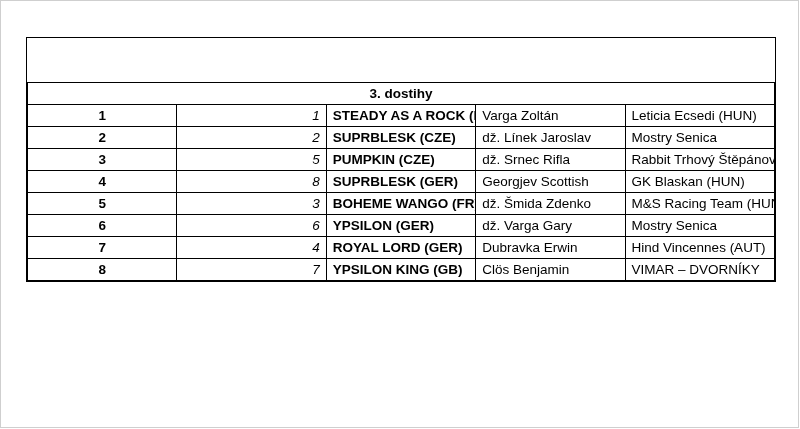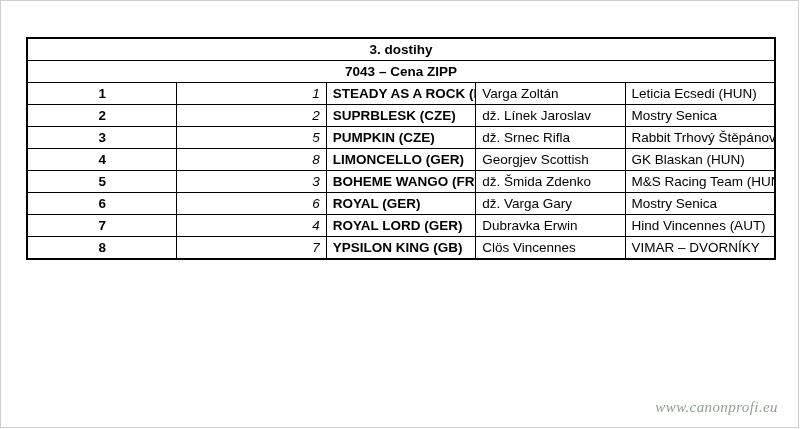--- a/index.html
+++ b/index.html
@@ -27,20 +27,21 @@
     top: 37px;
     width: 748px;
     border: 1px solid #000000;
     border-collapse: collapse;
     background: #ffffff;
   }
   table.race {
     border-collapse: collapse;
     width: 100%;
     table-layout: fixed;
+    margin-top: 44px;
   }
   table.race td {
     border: 1px solid #000000;
     padding: 2px 4px;
     font-size: 13.5px;
     color: #000000;
     vertical-align: middle;
     height: 22px;
     box-sizing: border-box;
     overflow: hidden;
@@ -123,23 +124,20 @@
 
 <div class="page">
   <div class="frame-border"></div>
 
   <div class="sheet">
     <table class="race">
       <tbody>
         <tr class="title-row">
           <td colspan="5">3. dostihy</td>
         </tr>
-        <tr class="subtitle-row">
-          <td colspan="5">7043 – Cena ZIPP</td>
-        </tr>
 
         <tr>
           <td class="col-pos">1</td>
           <td class="col-num">1</td>
           <td class="col-horse">STEADY AS A ROCK (FR)</td>
           <td class="col-jockey">Varga Zoltán</td>
           <td class="col-owner">Leticia Ecsedi (HUN)</td>
         </tr>
         <tr>
           <td class="col-pos">2</td>
@@ -151,51 +149,50 @@
         <tr>
           <td class="col-pos">3</td>
           <td class="col-num">5</td>
           <td class="col-horse">PUMPKIN (CZE)</td>
           <td class="col-jockey">dž. Srnec Rifla</td>
           <td class="col-owner">Rabbit Trhový Štěpánov (CZE)</td>
         </tr>
         <tr>
           <td class="col-pos">4</td>
           <td class="col-num">8</td>
-          <td class="col-horse">LIMONCELLO (GER)</td>
+          <td class="col-horse">SUPRBLESK (GER)</td>
           <td class="col-jockey">Georgjev Scottish</td>
           <td class="col-owner">GK Blaskan (HUN)</td>
         </tr>
         <tr>
           <td class="col-pos">5</td>
           <td class="col-num">3</td>
           <td class="col-horse">BOHEME WANGO (FR)</td>
           <td class="col-jockey">dž. Šmida Zdenko</td>
           <td class="col-owner">M&amp;S Racing Team (HUN)</td>
         </tr>
         <tr>
           <td class="col-pos">6</td>
           <td class="col-num">6</td>
-          <td class="col-horse">ROYAL (GER)</td>
+          <td class="col-horse">YPSILON (GER)</td>
           <td class="col-jockey">dž. Varga Gary</td>
           <td class="col-owner">Mostry Senica</td>
         </tr>
         <tr>
           <td class="col-pos">7</td>
           <td class="col-num">4</td>
           <td class="col-horse">ROYAL LORD (GER)</td>
           <td class="col-jockey">Dubravka Erwin</td>
           <td class="col-owner">Hind Vincennes (AUT)</td>
         </tr>
         <tr>
           <td class="col-pos">8</td>
           <td class="col-num">7</td>
           <td class="col-horse">YPSILON KING (GB)</td>
-          <td class="col-jockey">Clös Vincennes</td>
+          <td class="col-jockey">Clös Benjamin</td>
           <td class="col-owner">VIMAR – DVORNÍKY</td>
         </tr>
 
       </tbody>
     </table>
   </div>
 
-  <div class="watermark">www.canonprofi.eu</div>
 </div>
 
 </body></html>

